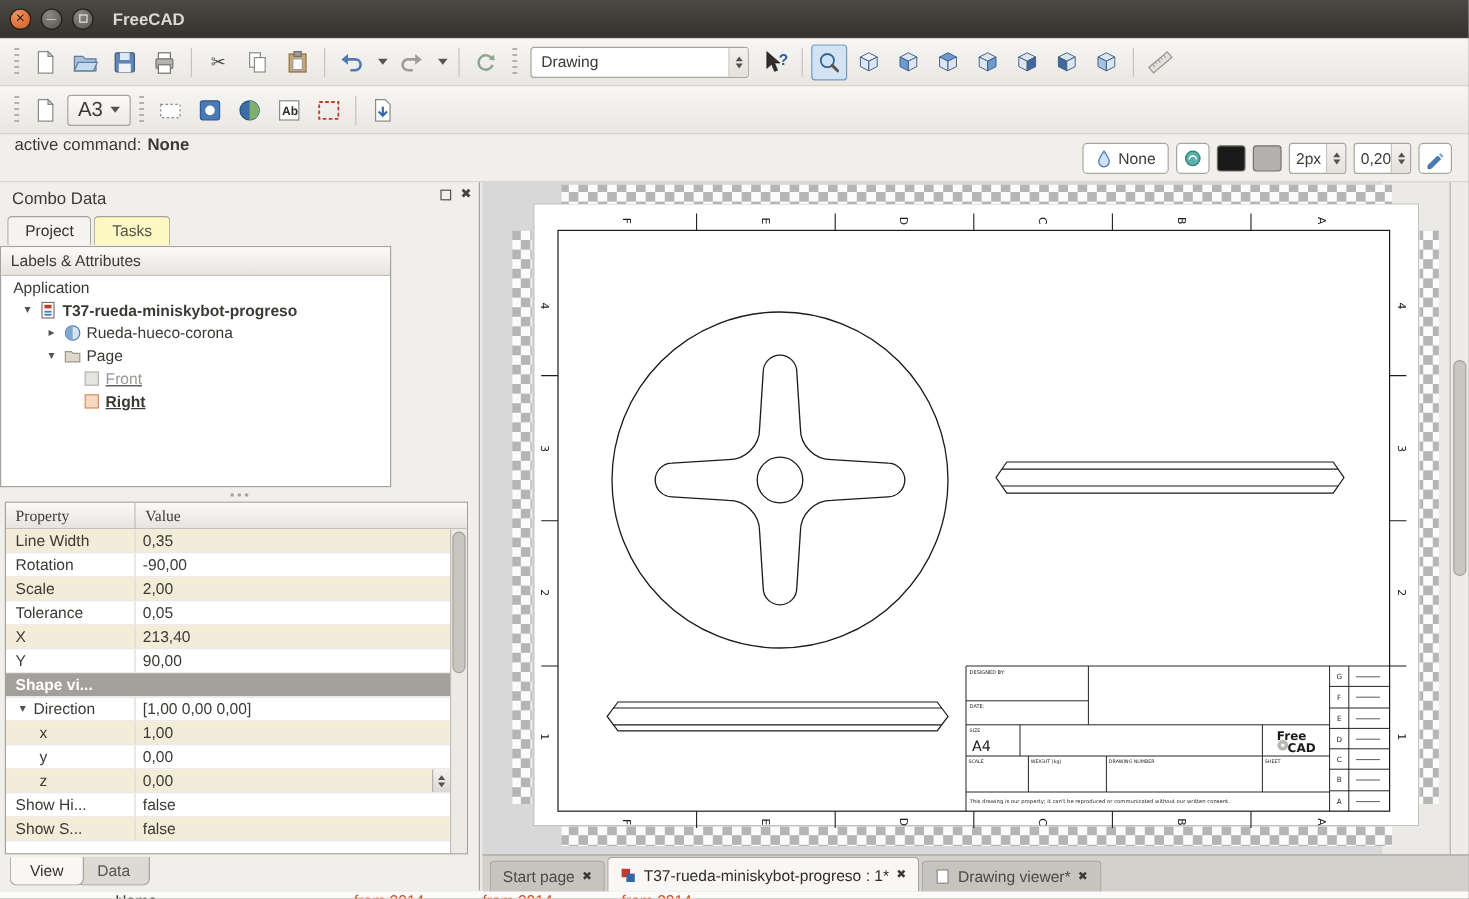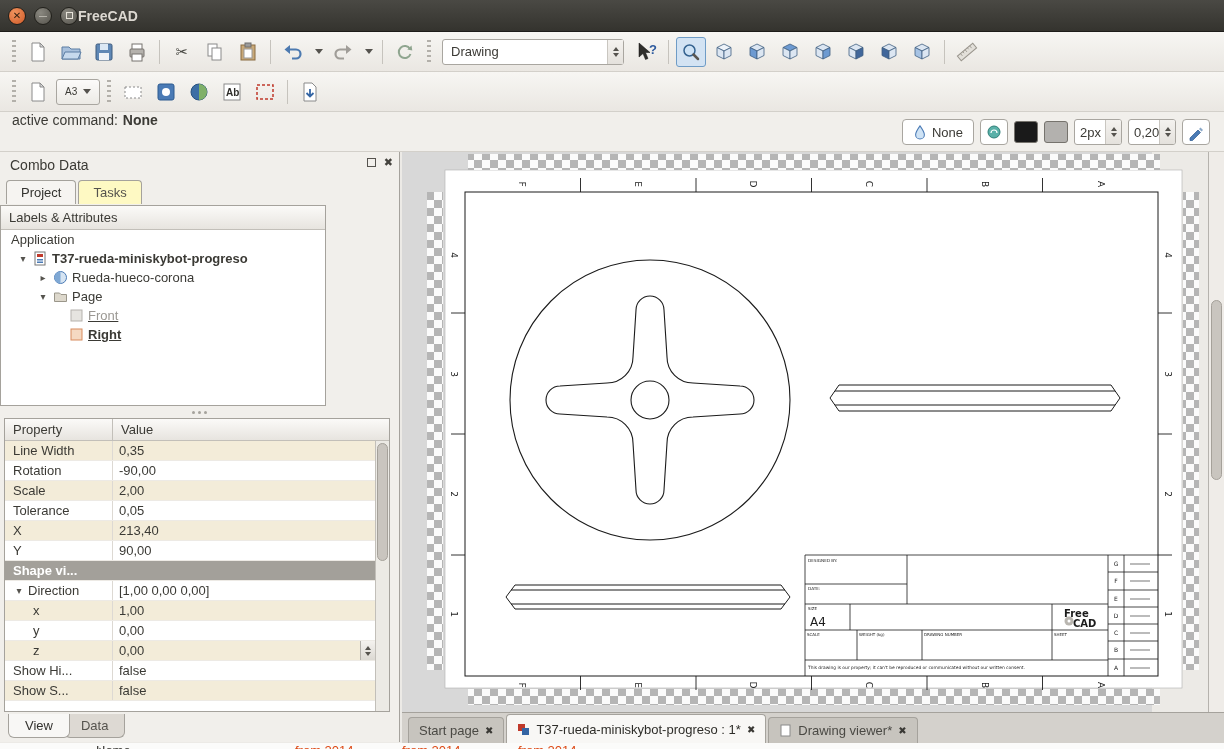--- a/index.html
+++ b/index.html
@@ -9,21 +9,21 @@
   
   .titlebar { position:absolute; left:0; top:0; width:1224px; height:32px;
     background:linear-gradient(#4a4944,#34332e); border-bottom:1px solid #1e1d1a;
     display:flex; align-items:center; }
   .wbtn { width:18px; height:18px; border-radius:50%; margin-left:8px;
     display:flex; align-items:center; justify-content:center;
     font-size:10px; color:#e8e4da; border:1px solid #21201b;
     background:radial-gradient(circle at 35% 30%, #8a8880, #55534c); }
   .wbtn.close { background:radial-gradient(circle at 35% 30%, #f0935e, #cf5a28); color:#33200f; font-weight:bold; }
   .wbtn .maxbox { width:7px; height:7px; border:1.5px solid #e8e4da; }
-  .wtitle { color:#dcd8d1; font-weight:bold; font-size:14px; }
+  .wtitle { color:#dcd8d1; font-weight:bold; font-size:14px; margin-left:16px; }
 
   
   .toolbar { position:absolute; left:0; width:1224px; height:40px;
     background:linear-gradient(#f7f6f3,#eae7e2); border-bottom:1px solid #d3d0ca;
     display:flex; align-items:center; padding-left:8px; gap:3px; }
   .tb1 { top:32px; } .tb2 { top:72px; }
   .tbtn { width:30px; height:30px; display:flex; align-items:center; justify-content:center; border-radius:3px; }
   .tbtn.checked { background:#d3e3f3; border:1px solid #6f9cc6; }
   .tb-sep { width:1px; height:24px; background:#c6c3bd; margin:0 4px; }
   .tb-handle { width:4px; height:24px; margin:0 4px;
@@ -34,21 +34,21 @@
   .combo { display:flex; align-items:center; height:26px; width:182px; background:#fff;
     border:1px solid #a9a6a0; border-radius:3px; margin:0 4px; }
   .combo .cval { flex:1; padding:0 8px; font-size:13px; }
   .combo .steps, .spin .steps { width:16px; height:100%; border-left:1px solid #c9c6c0;
     display:flex; flex-direction:column; align-items:center; justify-content:center; gap:2px;
     background:linear-gradient(#f4f2ef,#e4e1dc); }
   .tri-up { width:0; height:0; border-left:3.5px solid transparent; border-right:3.5px solid transparent; border-bottom:4.5px solid #55534e; }
   .tri-dn { width:0; height:0; border-left:3.5px solid transparent; border-right:3.5px solid transparent; border-top:4.5px solid #55534e; }
 
   .fmt-btn { display:flex; align-items:center; gap:5px; height:26px; padding:0 8px;
-    background:linear-gradient(#fcfbfa,#eceae5); border:1px solid #a9a6a0; border-radius:3px; font-size:10px; }
+    background:linear-gradient(#fcfbfa,#eceae5); border:1px solid #a9a6a0; border-radius:3px; font-size:17px; }
 
   
   .cmdbar { position:absolute; left:0; top:112px; width:1224px; height:40px; background:#f1efeb;
     border-bottom:1px solid #d3d0ca; display:flex; font-size:14px; }
   .cmdbar .lbl { margin-left:12px; }
   .cmdbar b { margin-left:5px; }
   .cmd-right { position:absolute; right:14px; top:0; height:40px; display:flex; align-items:center; gap:6px; }
   .pill { display:flex; align-items:center; gap:5px; height:26px; padding:0 10px; background:#fff;
     border:1px solid #a9a6a0; border-radius:4px; font-size:13px; }
   .swatch { width:24px; height:22px; border-radius:3px; border:1px solid #76736d; }
@@ -73,21 +73,21 @@
   .trow { height:19px; display:flex; align-items:center; gap:4px; font-size:13px; white-space:nowrap; }
   .exp { width:12px; text-align:center; font-size:10px; color:#55534e; }
   .lvl0 { padding-left:10px; } .lvl1 { padding-left:16px; } .lvl2 { padding-left:36px; } .lvl3 { padding-left:68px;text-decoration:underline; }
   .muted { color:#9b9893; }
   .ticon { display:inline-block; }
 
   .splitter { position:absolute; left:0; top:256px; width:398px; height:8px; display:flex; align-items:center; justify-content:center; gap:3px; }
   .splitter i { width:3px; height:3px; border-radius:50%; background:#a5a29c; }
 
   .prop-frame { position:absolute; left:4px; top:266px; width:386px; height:294px; background:#fff; border:1px solid #a5a29c; overflow:hidden; }
-  .prop-head { height:22px; display:flex; background:linear-gradient(#fbfaf8,#e7e4df); border-bottom:1px solid #c2bfb9; font-size:13px; }
+  .prop-head { height:22px; display:flex; background:linear-gradient(#fbfaf8,#e7e4df); border-bottom:1px solid #c2bfb9; font-size:13px;font-family:Liberation Serif, serif; }
   .prop-head .ph1 { width:108px; padding:3px 8px; border-right:1px solid #c2bfb9; }
   .prop-head .ph2 { flex:1; padding:3px 8px; }
   .prop-body { position:absolute; left:0; top:22px; right:14px; bottom:0; }
   .prow { height:20px; display:flex; font-size:13px; border-bottom:1px solid #edeae5; }
   .prow .pname { width:108px; padding:2px 4px 2px 8px; border-right:1px solid #ddd9d3;
     overflow:hidden; white-space:nowrap; display:flex; align-items:center; gap:3px; }
   .prow .pval { flex:1; padding:2px 6px; position:relative; overflow:hidden; white-space:nowrap; }
   .r-beige { background:#f3ecd9; }
   .r-group { background:#a3a09a; }
   .r-group .gname { color:#fff; font-weight:bold; padding:2px 8px; }

